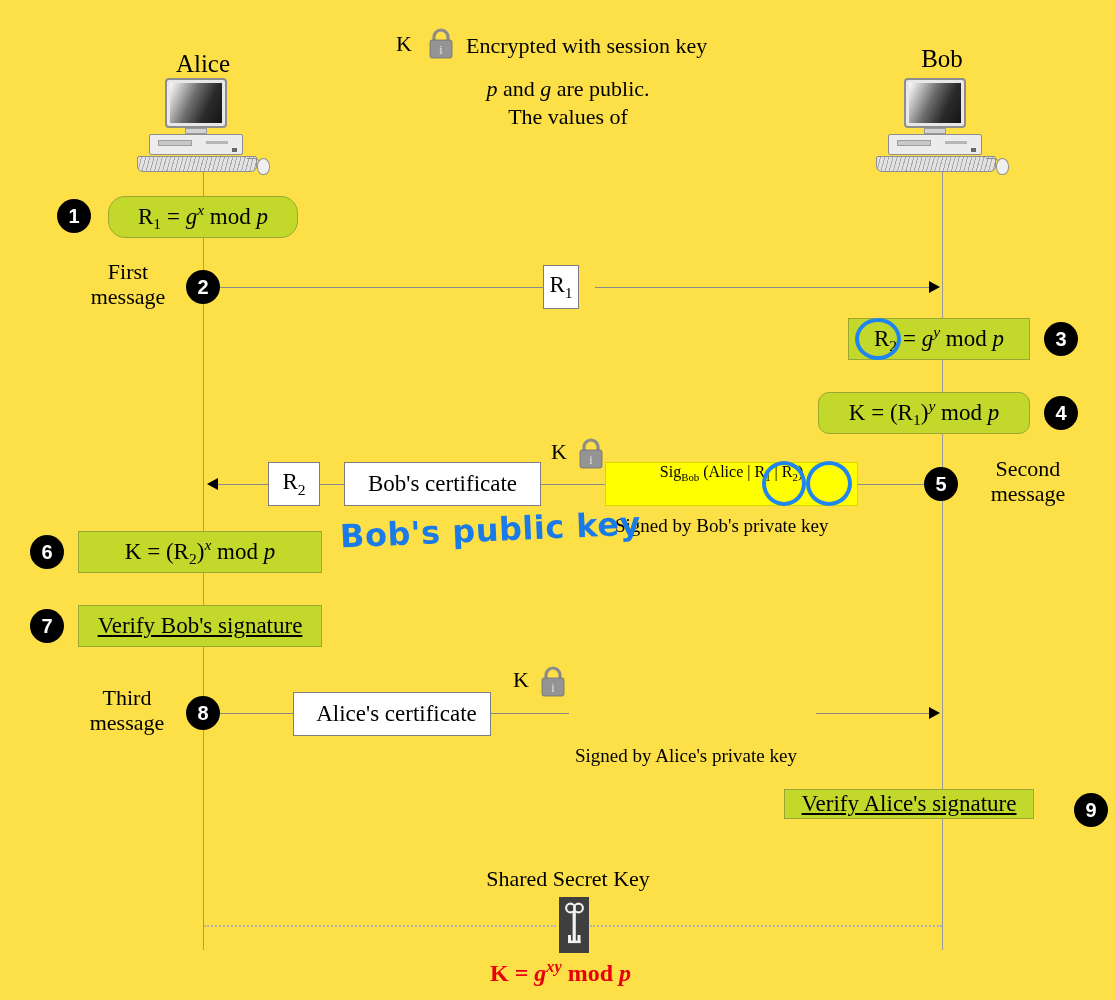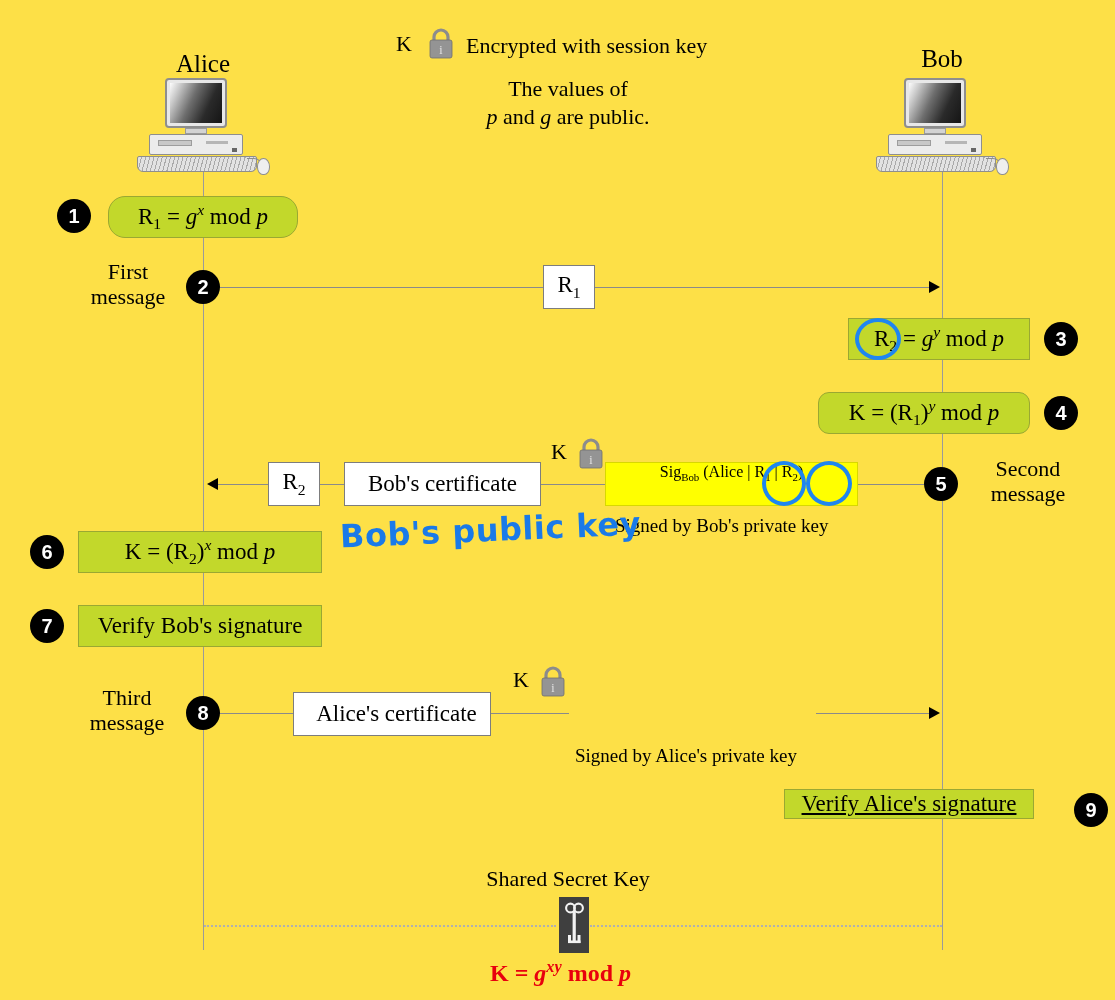--- a/index.html
+++ b/index.html
@@ -301,36 +301,36 @@
   <div class="legend-text" style="left:396px; top:31px;">K</div>
   <div class="padlock" style="left:426px; top:28px;">
     <svg width="30" height="34" viewBox="0 0 30 34">
       <path d="M8 13 L8 9 A7 7 0 0 1 22 9 L22 13" fill="none" stroke="#8c8c8c" stroke-width="3.2"></path>
       <rect x="4" y="12" width="22" height="18" rx="2" fill="#949494" stroke="#6f6f6f" stroke-width="0.8"></rect>
       <text x="15" y="26" font-size="12" fill="#e4e4e4" text-anchor="middle" font-family="Liberation Serif, serif">i</text>
     </svg>
   </div>
   <div class="legend-text" style="left:466px; top:33px;">Encrypted with session key</div>
   <div class="center-note" style="left:448px; top:75px; width:240px;">
+    <div><span class="ital">p</span> and <span class="ital">g</span> are public.</div>
     <div>The values of</div>
-    <div><span class="ital">p</span> and <span class="ital">g</span> are public.</div>
   </div>
 
   <div class="step-bullet" style="left:57px; top:199px;">1</div>
   <div class="green-box" style="left:108px; top:196px; width:190px; height:42px;border-radius:17px;">
     <span>R<sub>1</sub>&nbsp;=&nbsp;<span class="ital">g</span><sup class="ital">x</sup>&nbsp;mod&nbsp;<span class="ital">p</span></span>
   </div>
 
   <div class="side-label" style="left:73px; top:260px; width:110px;">
     <div>First</div>
     <div>message</div>
   </div>
   <div class="step-bullet" style="left:186px; top:270px;">2</div>
   <div class="hline" style="left:218px; top:287px; width:325px;"></div>
-  <div class="white-box" style="left:543px; top:265px; width:52px; height:44px;">
+  <div class="white-box" style="left:543px; top:265px; width:36px; height:44px;">
     <span>R<sub>1</sub></span>
   </div>
   <div class="hline" style="left:595px; top:287px; width:335px;"></div>
   <div class="arrow-right" style="left:929px; top:281px;"></div>
 
   <div class="green-box" style="left:848px; top:318px; width:182px; height:42px;">
     <span>R<sub>2</sub>&nbsp;=&nbsp;<span class="ital">g</span><sup class="ital">y</sup>&nbsp;mod&nbsp;<span class="ital">p</span></span>
   </div>
   <div class="blue-circle" style="left:855px; top:318px; width:46px; height:42px;"></div>
   <div class="step-bullet" style="left:1044px; top:322px;">3</div>
@@ -372,21 +372,21 @@
   </div>
 
   <div class="handwrite" style="left:340px; top:511px;">Bob's public key</div>
 
   <div class="step-bullet" style="left:30px; top:535px;">6</div>
   <div class="green-box" style="left:78px; top:531px; width:244px; height:42px;">
     <span>K&nbsp;=&nbsp;(R<sub>2</sub>)<sup class="ital">x</sup>&nbsp;mod&nbsp;<span class="ital">p</span></span>
   </div>
 
   <div class="step-bullet" style="left:30px; top:609px;">7</div>
-  <div class="green-box" style="left:78px; top:605px; width:244px; height:42px;">
+  <div class="green-box" style="left:78px; top:605px; width:244px; height:42px;text-decoration:underline;">
     <span>Verify Bob's signature</span>
   </div>
 
   <div class="side-label" style="left:70px; top:686px; width:114px;">
     <div>Third</div>
     <div>message</div>
   </div>
   <div class="step-bullet" style="left:186px; top:696px;">8</div>
   <div class="hline" style="left:218px; top:713px; width:75px;"></div>
   <div class="white-box" style="left:293px; top:692px; width:198px; height:44px;padding-left:9px;">

